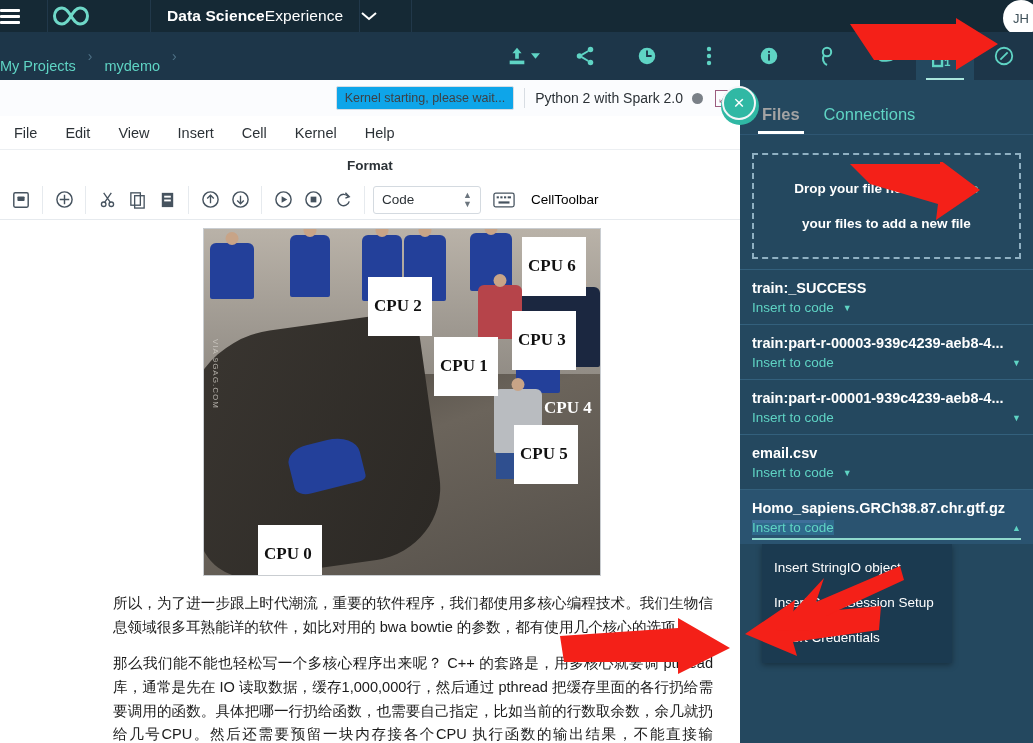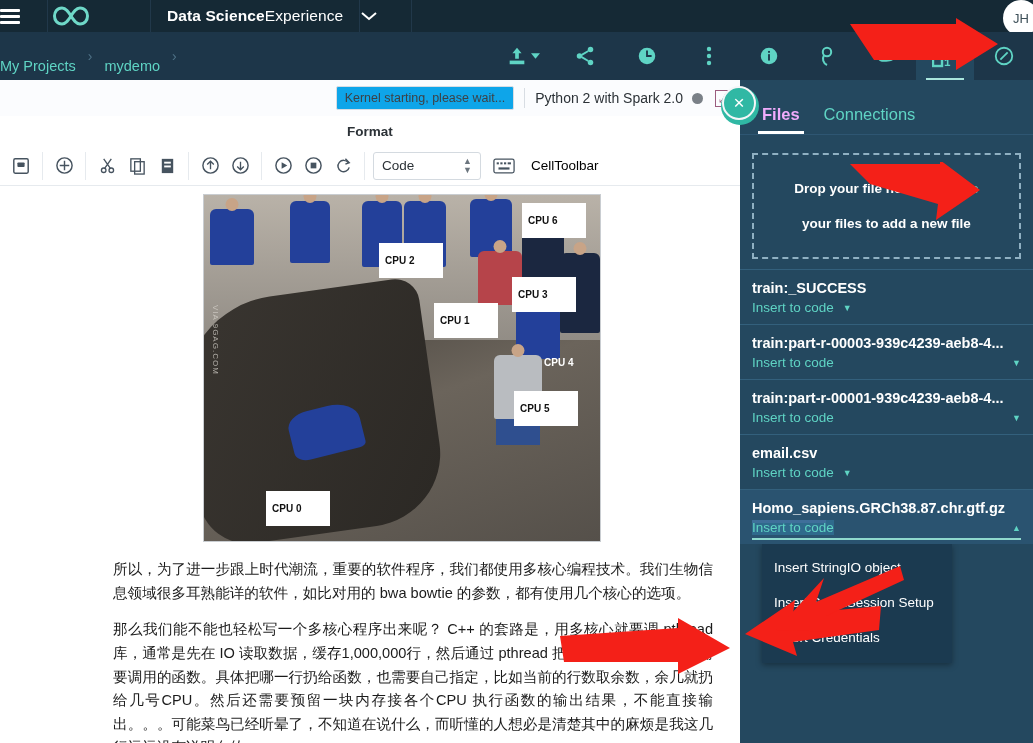--- a/index.html
+++ b/index.html
@@ -148,22 +148,22 @@
   .meme .person.dark { background: #1b2740; }
   .meme .person.red  { background: #b6444a; }
   .meme .person.grey { background: #b9bcc0; }
   .meme .person .head {
     position: absolute; top: -11px; left: 50%; transform: translateX(-50%);
     width: 13px; height: 13px; border-radius: 50%; background: #c8a487;
   }
   .meme .legs { position: absolute; bottom: -26px; left: 2px; right: 2px; height: 26px; background:#2f4f8f;}
   .meme-label {
     position: absolute; background: #ffffff; color: #111111;
-    font-size: 10px; font-weight: 700; font-family: Liberation Sans, sans-serif;
-    padding: 12px 6px; line-height: 1.1; min-width: 64px;
+    font-size: 17px; font-weight: 700; font-family: Liberation Serif, serif;
+    padding: 20px 6px; line-height: 1.1; min-width: 64px;
   }
   .meme-wm {
     position: absolute; left: 7px; top: 110px; color: #d8d4cd; font-size: 8px;
     writing-mode: vertical-rl; letter-spacing: 1px; opacity: .75;
   }
   .nb-text {
     margin: 16px 0 0 113px; width: 600px;
     color: #1b1b1b; font-size: 14.6px; line-height: 1.62;
     font-family: "Liberation Sans", sans-serif; text-align: justify;
   }
@@ -182,21 +182,21 @@
     position: absolute; top: 80px; left: 740px; width: 293px; height: 663px;
     background: #24485f;
   }
   .rp-tabs {
     height: 55px; display: flex; align-items: flex-end; padding-left: 10px;
     border-bottom: 1px solid #2e5672;
   }
   .rp-tab {
     font-size: 16.5px; padding: 0 12px 10px 12px; position: relative;
   }
-  .rp-tab.on { color: #f0abfc; font-weight: 700; }
+  .rp-tab.on { color: #a3a3a3; font-weight: 700; }
   .rp-tab.on::after {
     content: ""; position: absolute; left: 8px; right: 8px; bottom: 0; height: 3px; background: #ffffff;
   }
   .rp-tab.off { color: #5fd4c4; font-weight: 400; }
   .rp-collapse {
     position: absolute; left: -19px; top: 7px; width: 38px; height: 38px;
     border-radius: 50%; background: #30b8a4; color: #ffffff;
     display: flex; align-items: center; justify-content: flex-end;
     padding-right: 7px; font-size: 15px;
   }
@@ -349,20 +349,29 @@
   <div class="notebook">
 
     <div class="kernel-row">
       <div class="kernel-msg">Kernel starting, please wait...</div>
       <div class="kernel-div"></div>
       <div class="kernel-name">Python 2 with Spark 2.0</div>
       <div class="kernel-dot"></div>
       <div class="kernel-expand"></div>
     </div>
 
+    <div class="menubar">
+      <span class="mi">File</span>
+      <span class="mi">Edit</span>
+      <span class="mi">View</span>
+      <span class="mi">Insert</span>
+      <span class="mi">Cell</span>
+      <span class="mi">Kernel</span>
+      <span class="mi">Help</span>
+    </div>
 
     <div class="fmt-label">Format</div>
 
     <div class="toolbar">
       <div class="tool-group">
         <div class="tool">
           <svg width="18" height="18" viewBox="0 0 20 20">
             <rect x="2" y="2" width="16" height="16" rx="1.5" fill="none" stroke="#46535f" stroke-width="1.6"></rect>
             <rect x="6" y="6" width="8" height="5" rx="1" fill="#46535f"></rect>
           </svg>
@@ -484,26 +493,26 @@
           </div>
         <div class="person grey" style="left:290px;top:160px;width:48px; height:64px;">
             <span class="head"></span>
             <span class="legs"></span>
           </div>
         <div class="person" style="left:86px; top:212px;width:72px; height:48px; transform:rotate(-14deg); border-radius:30% 40% 10% 20%;"></div>
 
         <div class="meme-wm">VIA 9GAG.COM</div>
 
         <div class="meme-label" style="left:318px;top:8px;">CPU 6</div>
-        <div class="meme-label" style="left:175px;top:48px;">CPU 2</div>
+        <div class="meme-label" style="left:164px;top:48px;">CPU 2</div>
         <div class="meme-label" style="left:308px;top:82px;">CPU 3</div>
         <div class="meme-label" style="left:230px;top:108px;">CPU 1</div>
         <div class="meme-label" style="left:334px;top:150px;background:transparent;color:#ffffff;">CPU 4</div>
         <div class="meme-label" style="left:310px;top:196px;">CPU 5</div>
-        <div class="meme-label" style="left:62px; top:296px;">CPU 0</div>
+        <div class="meme-label" style="left:54px; top:296px;">CPU 0</div>
       </div>
 
       <div class="nb-text">
         <p>所以，为了进一步跟上时代潮流，重要的软件程序，我们都使用多核心编程技术。我们生物信息领域很多耳熟能详的软件，如比对用的 bwa bowtie 的参数，都有使用几个核心的选项。</p>
         <p>那么我们能不能也轻松写一个多核心程序出来呢？ C++ 的套路是，用多核心就要调 pthread 库，通常是先在 IO 读取数据，缓存1,000,000行，然后通过 pthread 把缓存里面的各行扔给需要调用的函数。具体把哪一行扔给函数，也需要自己指定，比如当前的行数取余数，余几就扔给几号CPU。然后还需要预留一块内存接各个CPU 执行函数的输出结果，不能直接输出。。。可能菜鸟已经听晕了，不知道在说什么，而听懂的人想必是清楚其中的麻烦是我这几行远远没有说明白的。</p>
       </div>
     </div>
   </div>
 
   <div class="close-fab">×</div>

